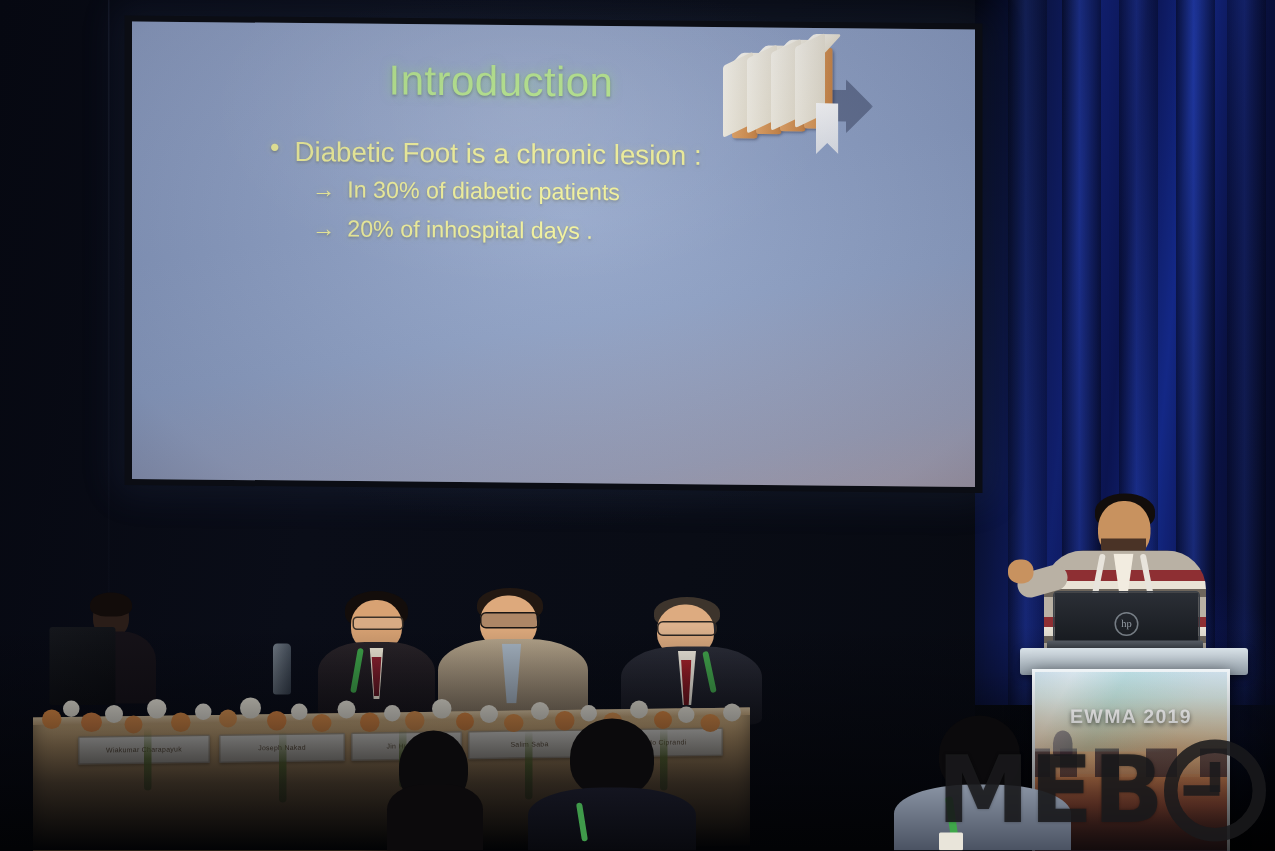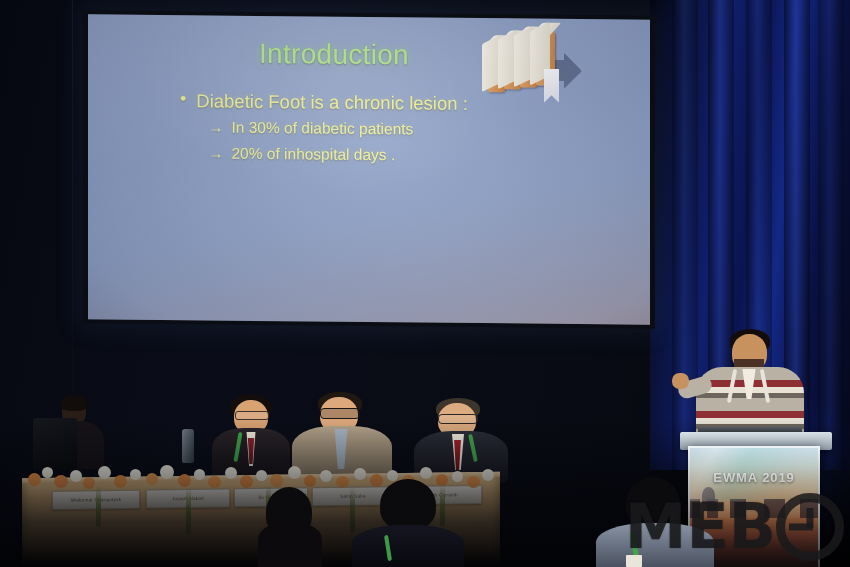--- a/index.html
+++ b/index.html
@@ -457,20 +457,23 @@
     <div class="lanyard" style="left:73px;top:40px;width:4px;height:34px;background:#e8e4dc;transform:rotate(-11deg);"></div>
 
     <div style="position:absolute;left:-12px;top:50px;width:34px;height:17px;background:#b9b1a4;border-radius:10px;transform:rotate(-16deg);"></div>
     <div style="position:absolute;left:-18px;top:44px;width:17px;height:16px;background:#c8925f;border-radius:45%;"></div>
   </div>
 
   <div class="stage-floor"></div>
 
   <div class="podium">
     <div class="laptop">
+      <div class="laptop-lid">
+        <div class="laptop-logo">hp</div>
+      </div>
       <div class="laptop-base"></div>
     </div>
     <div class="podium-top"></div>
     <div class="podium-panel">
       <div class="podium-water"></div>
       <div class="podium-skyline"></div>
       <div class="podium-dome"></div>
       <div class="podium-sky-streak"></div>
       <div class="podium-title">EWMA 2019</div>
     </div>

